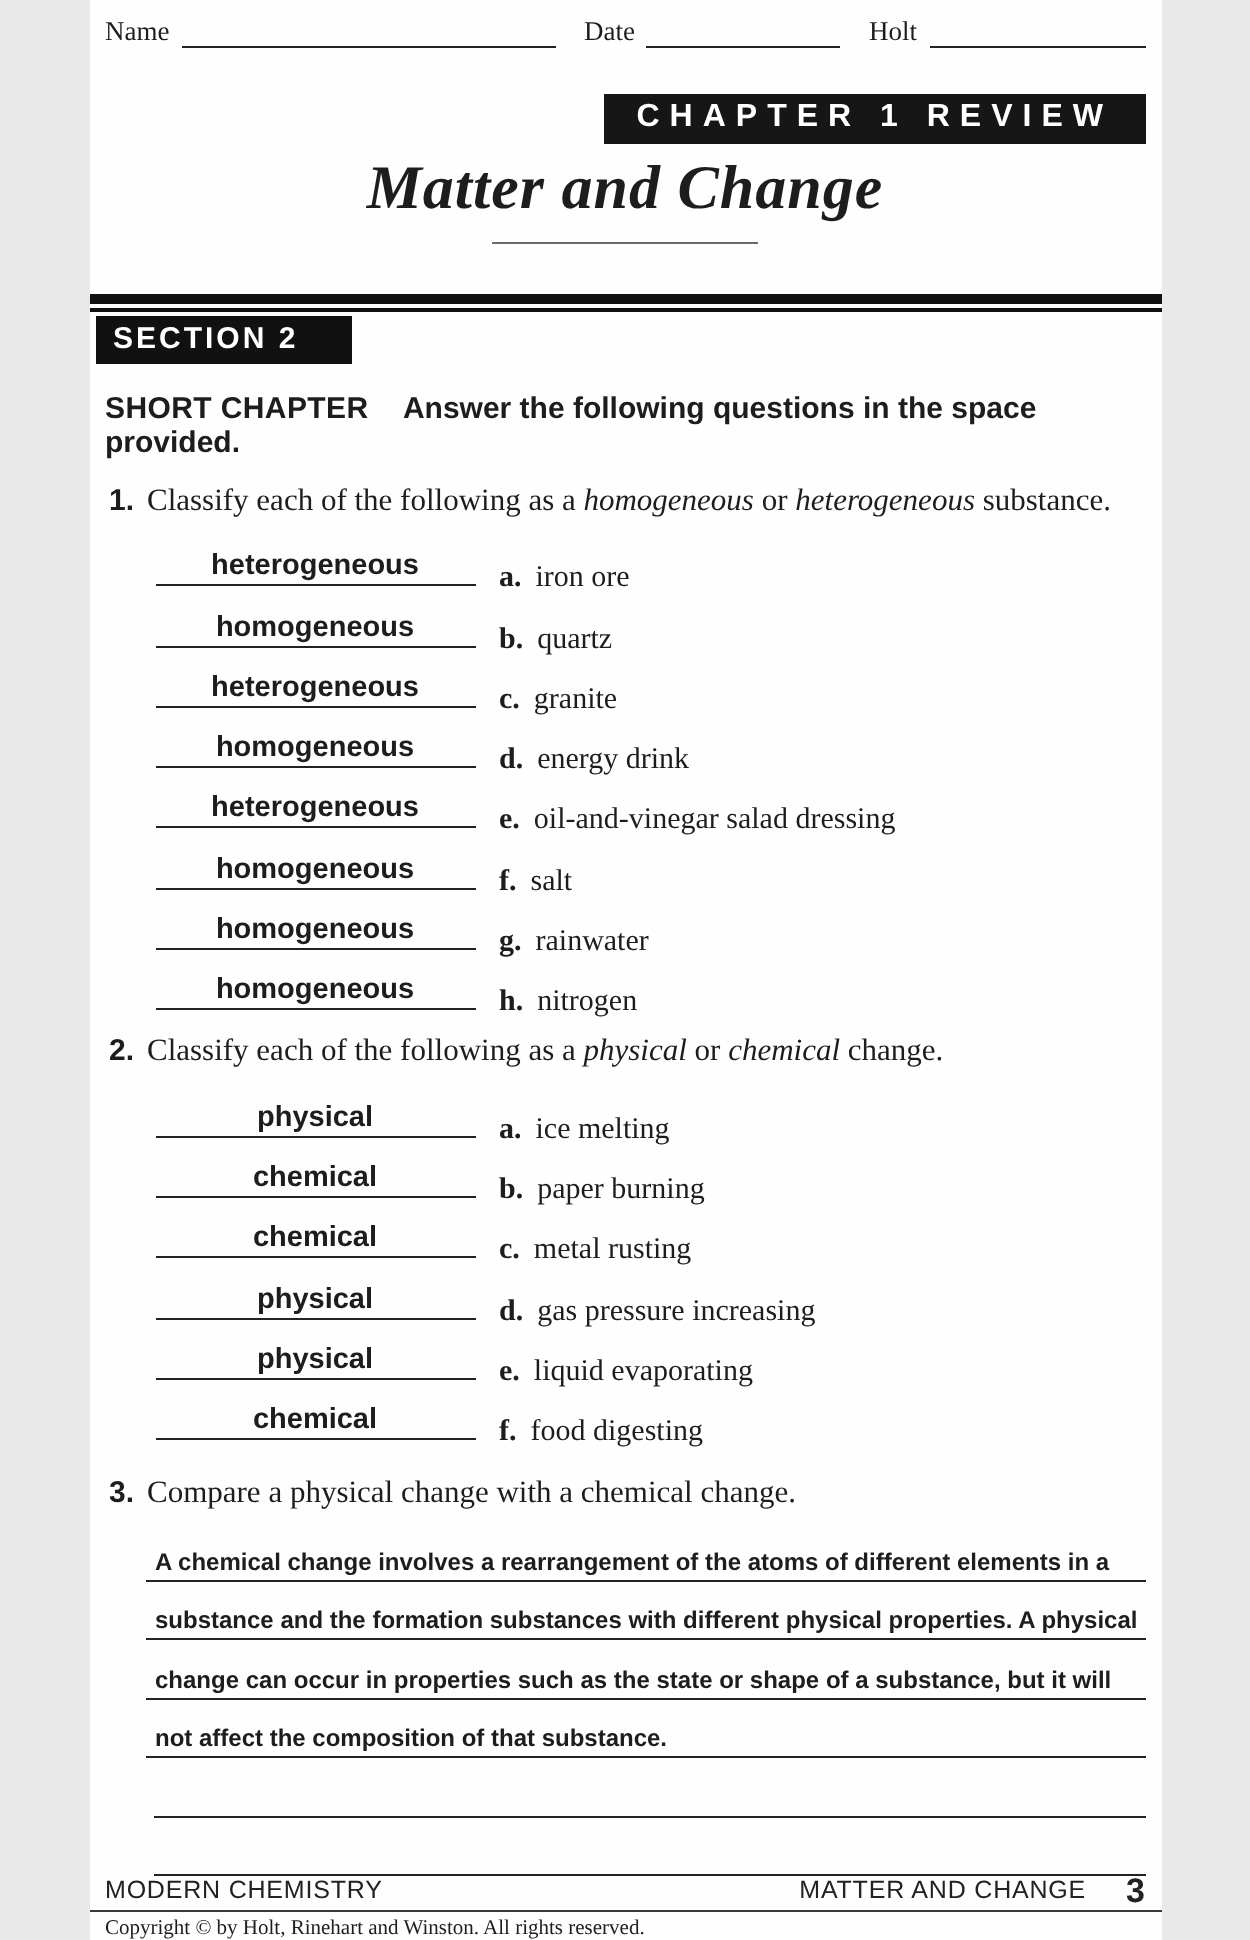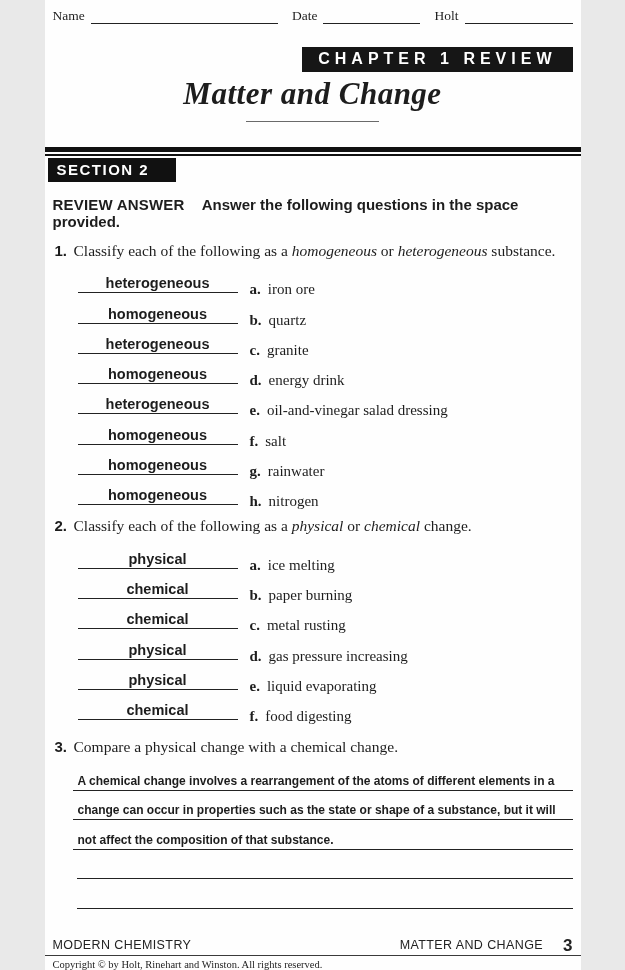--- a/index.html
+++ b/index.html
@@ -104,21 +104,21 @@
   <div class="double-rule">
     <div class="thick"></div>
     <div class="thin"></div>
   </div>
 
   <div>
     <span class="section-badge">SECTION 2</span>
   </div>
 
   <div class="instructions">
-    <span class="ins-head">REVIEW ANSWER</span>
+    <span class="ins-head">SHORT CHAPTER</span>
     <span class="ins-text">Answer the following questions in the space provided.</span>
   </div>
 
   <div id="questions">
       <div class="question">
         <div class="q-head">
           <span class="q-num">1.</span>
           <span class="q-prompt"><span>Classify each of the following as a </span><span class="it">homogeneous</span><span> or </span><span class="it">heterogeneous</span><span> substance.</span></span>
         </div>
         <div class="items">
@@ -202,20 +202,21 @@
           </div>
         </div>
       </div>
       <div class="question q3">
         <div class="q-head">
           <span class="q-num">3.</span>
           <span class="q-prompt"><span>Compare a physical change with a chemical change.</span></span>
         </div>
         <div class="wlines">
           <div class="wline">A chemical change involves a rearrangement of the atoms of different elements in a</div>
+          <div class="wline">substance and the formation substances with different physical properties. A physical</div>
           <div class="wline">change can occur in properties such as the state or shape of a substance, but it will</div>
           <div class="wline">not affect the composition of that substance.</div>
           <div class="wline blank"></div>
           <div class="wline blank"></div>
         </div>
       </div>
     </div>
 
   <div class="footer">
     <div class="footer-row">

